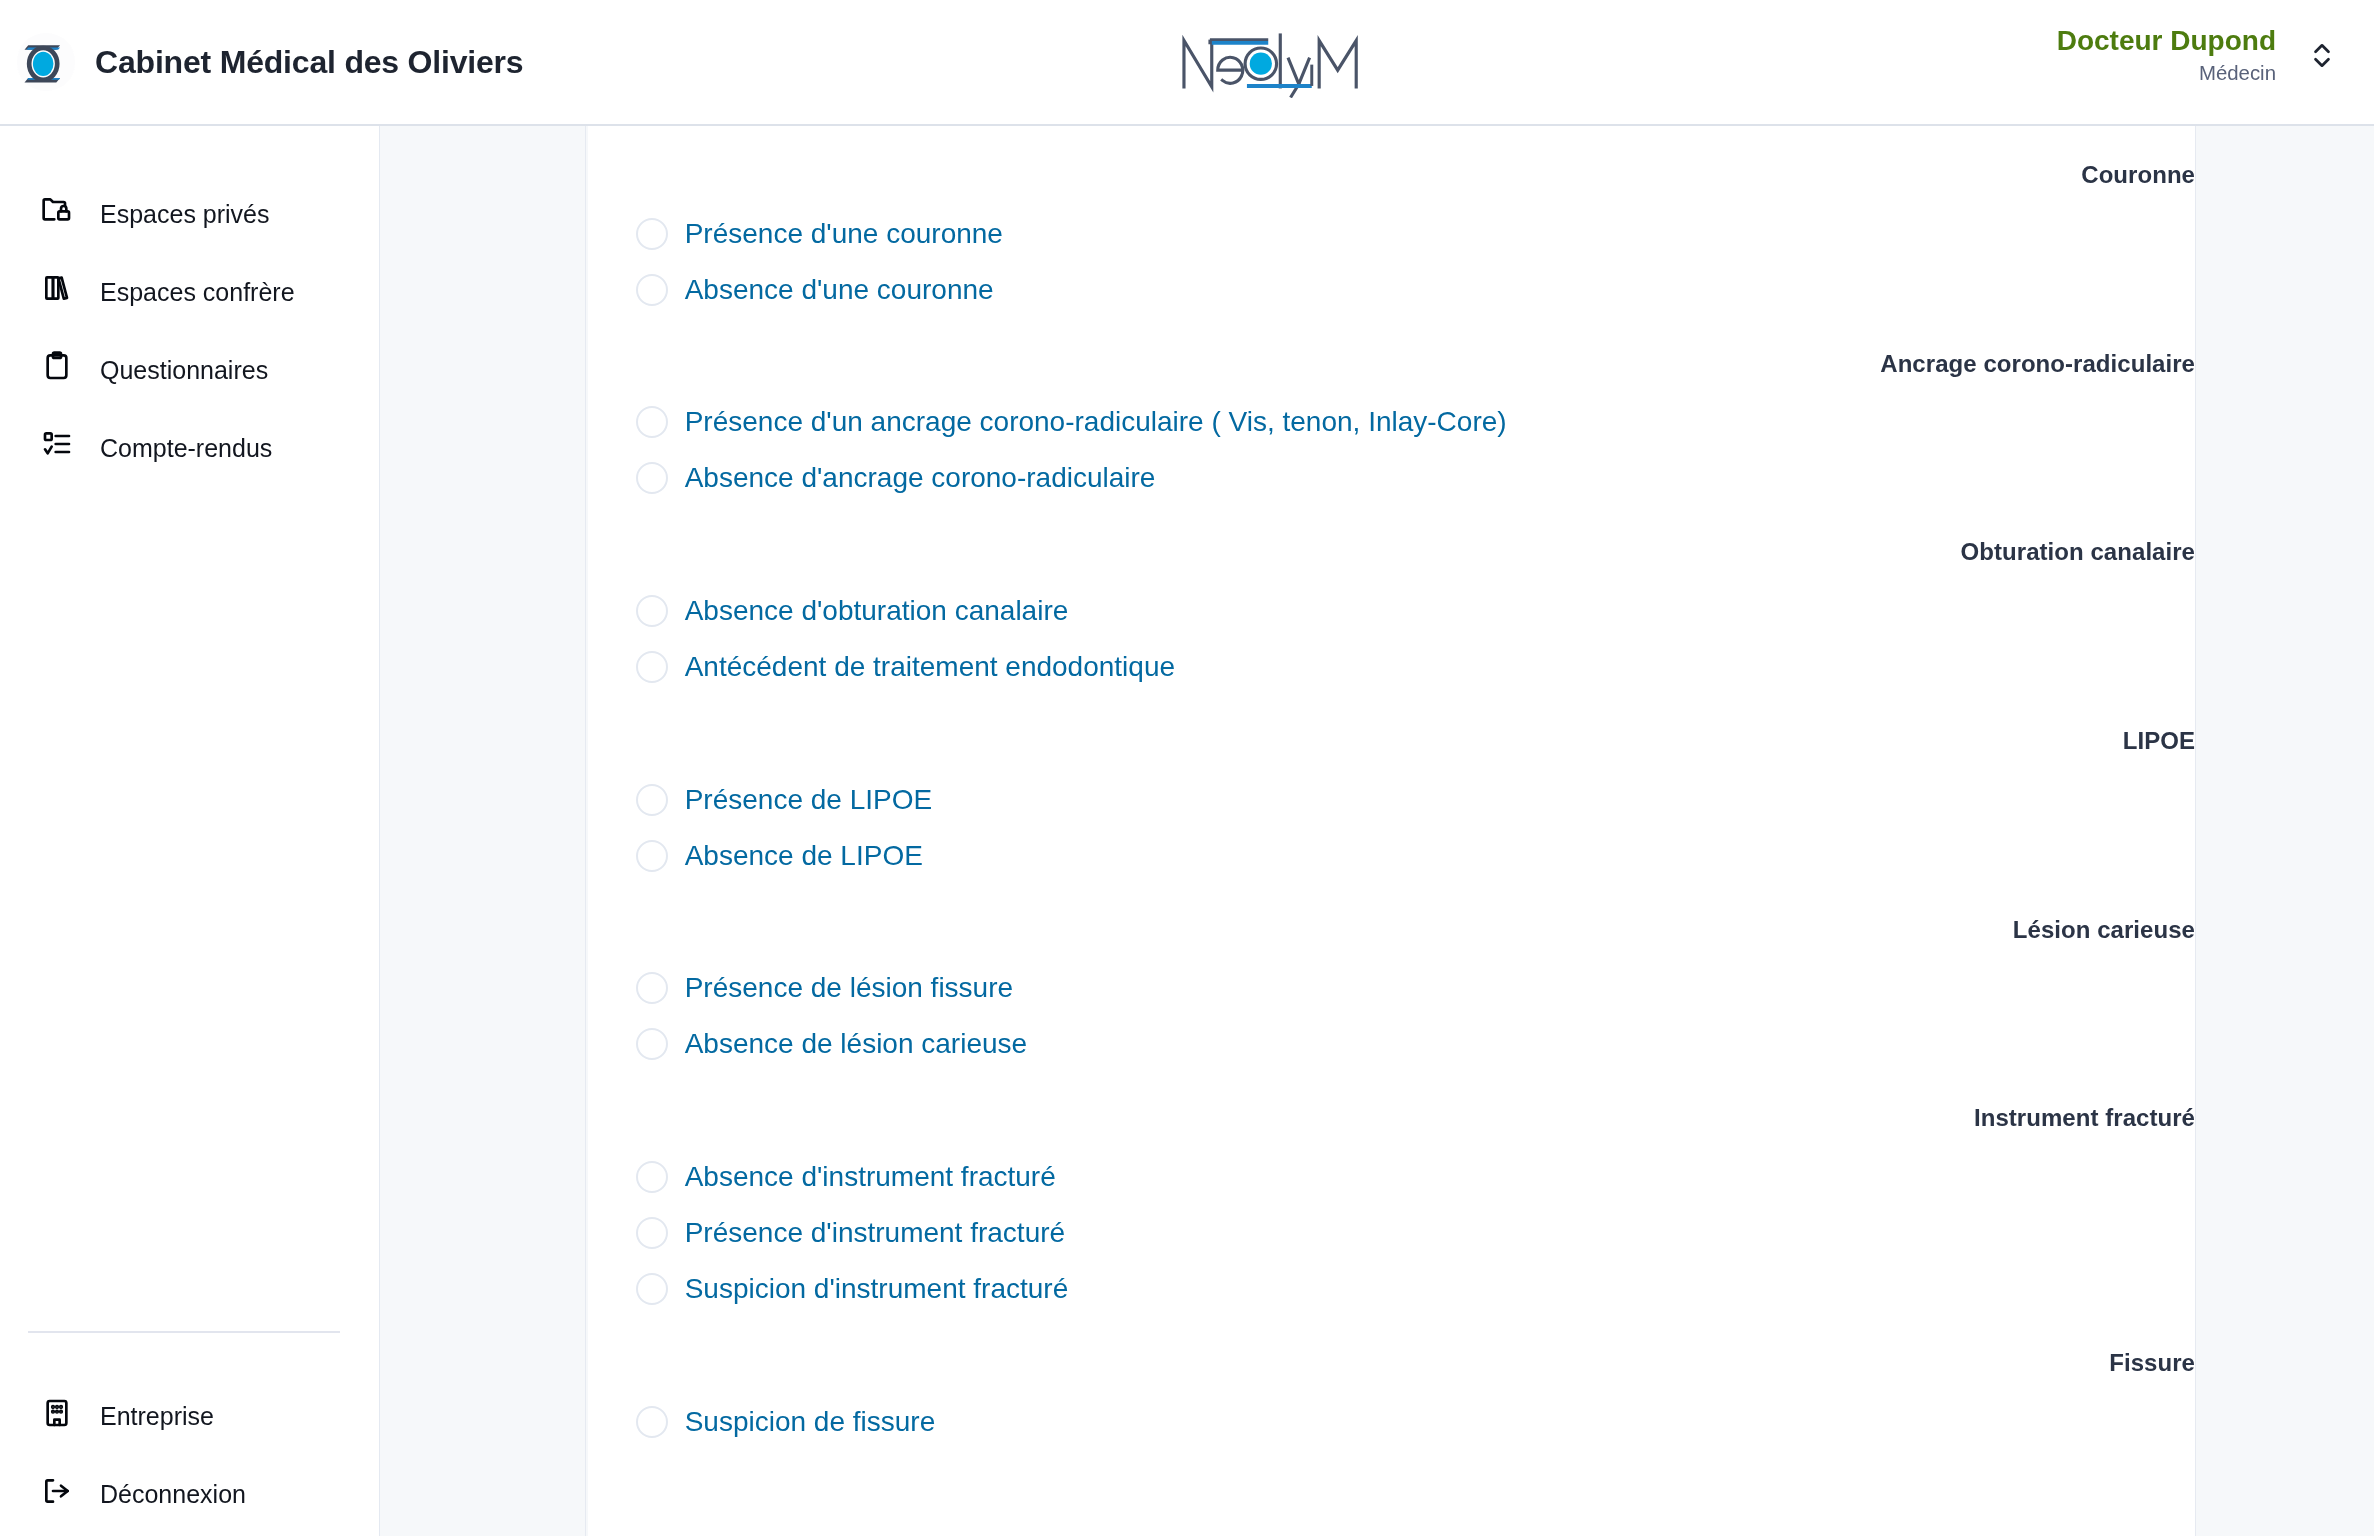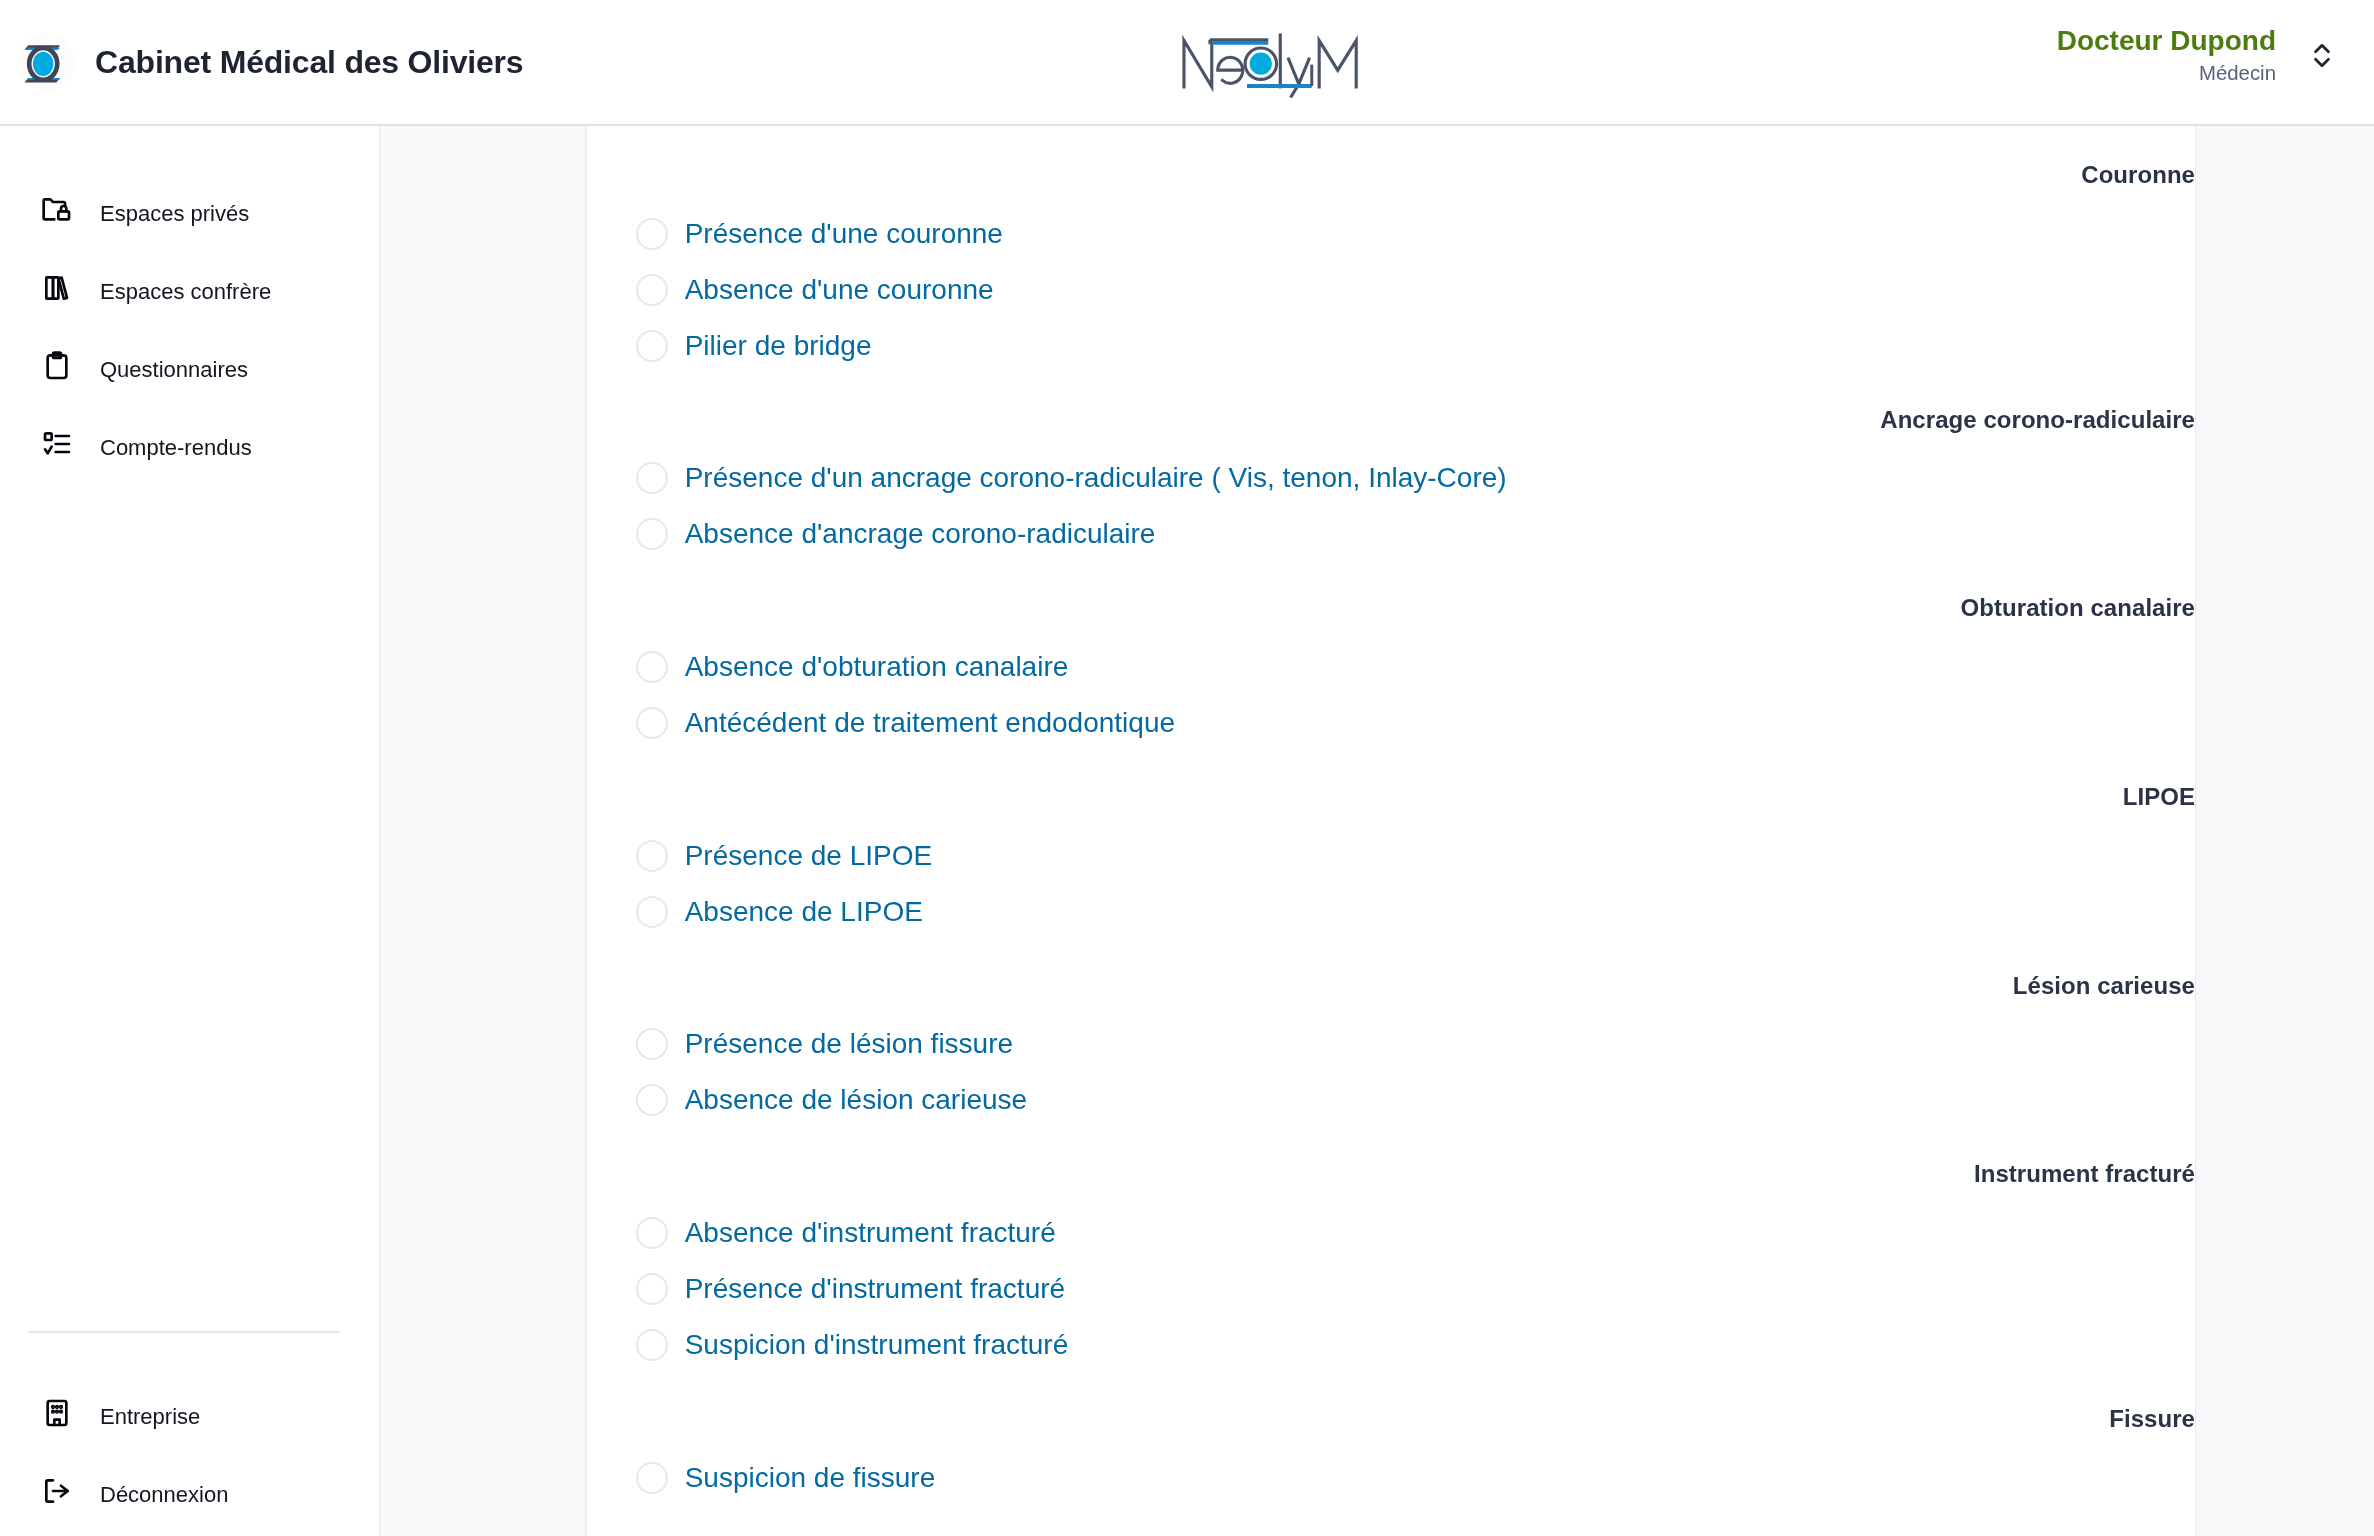--- a/index.html
+++ b/index.html
@@ -100,21 +100,21 @@
     padding-left: 39px;
     cursor: pointer;
   }
   .nav-icon {
     width: 35px; height: 35px;
     flex: 0 0 auto;
     display: flex; align-items: center; justify-content: center;
     color: #04070d;
   }
   .nav-label {
-    font-size: 22px;
+    font-size: 25px;
     color: #12161f;
     white-space: nowrap;
     margin-top: 8px;
   }
   .sidebar-bottom {
     position: absolute;
     left: 0;
     bottom: 0;
     width: 100%;
     padding-bottom: 7.4px;
@@ -345,24 +345,20 @@
         <div class="q-group">
           <div class="q-title">Couronne</div>
           <label class="q-option">
             <span class="radio"></span>
             <span class="q-label">Présence d'une couronne</span>
           </label>
           <label class="q-option">
             <span class="radio"></span>
             <span class="q-label">Absence d'une couronne</span>
           </label>
-          <label class="q-option">
-            <span class="radio"></span>
-            <span class="q-label">Pilier de bridge</span>
-          </label>
         </div>
         <div class="q-group">
           <div class="q-title">Ancrage corono-radiculaire</div>
           <label class="q-option">
             <span class="radio"></span>
             <span class="q-label">Présence d'un ancrage corono-radiculaire ( Vis, tenon, Inlay-Core)</span>
           </label>
           <label class="q-option">
             <span class="radio"></span>
             <span class="q-label">Absence d'ancrage corono-radiculaire</span>

